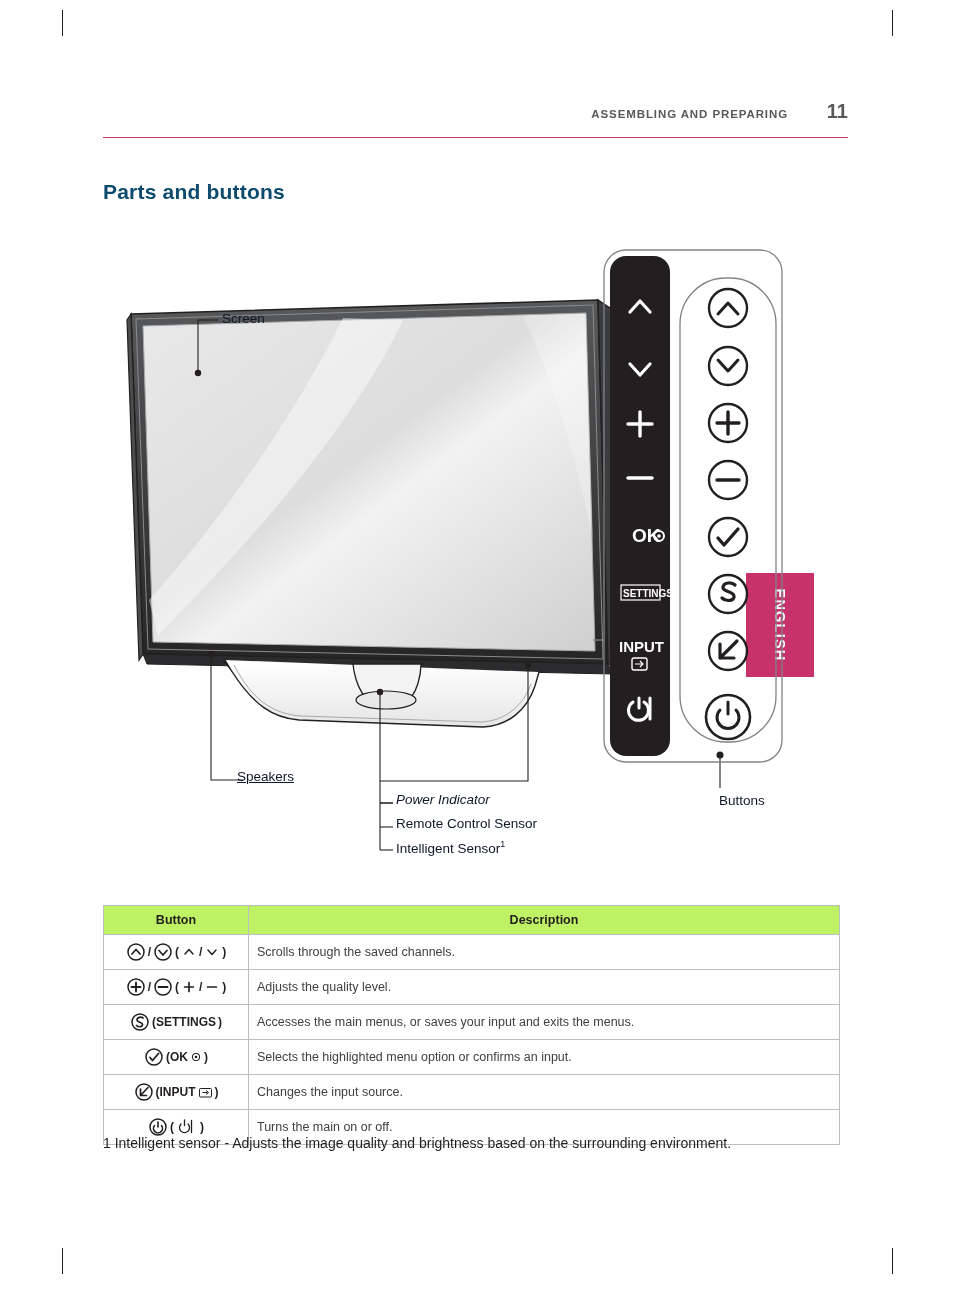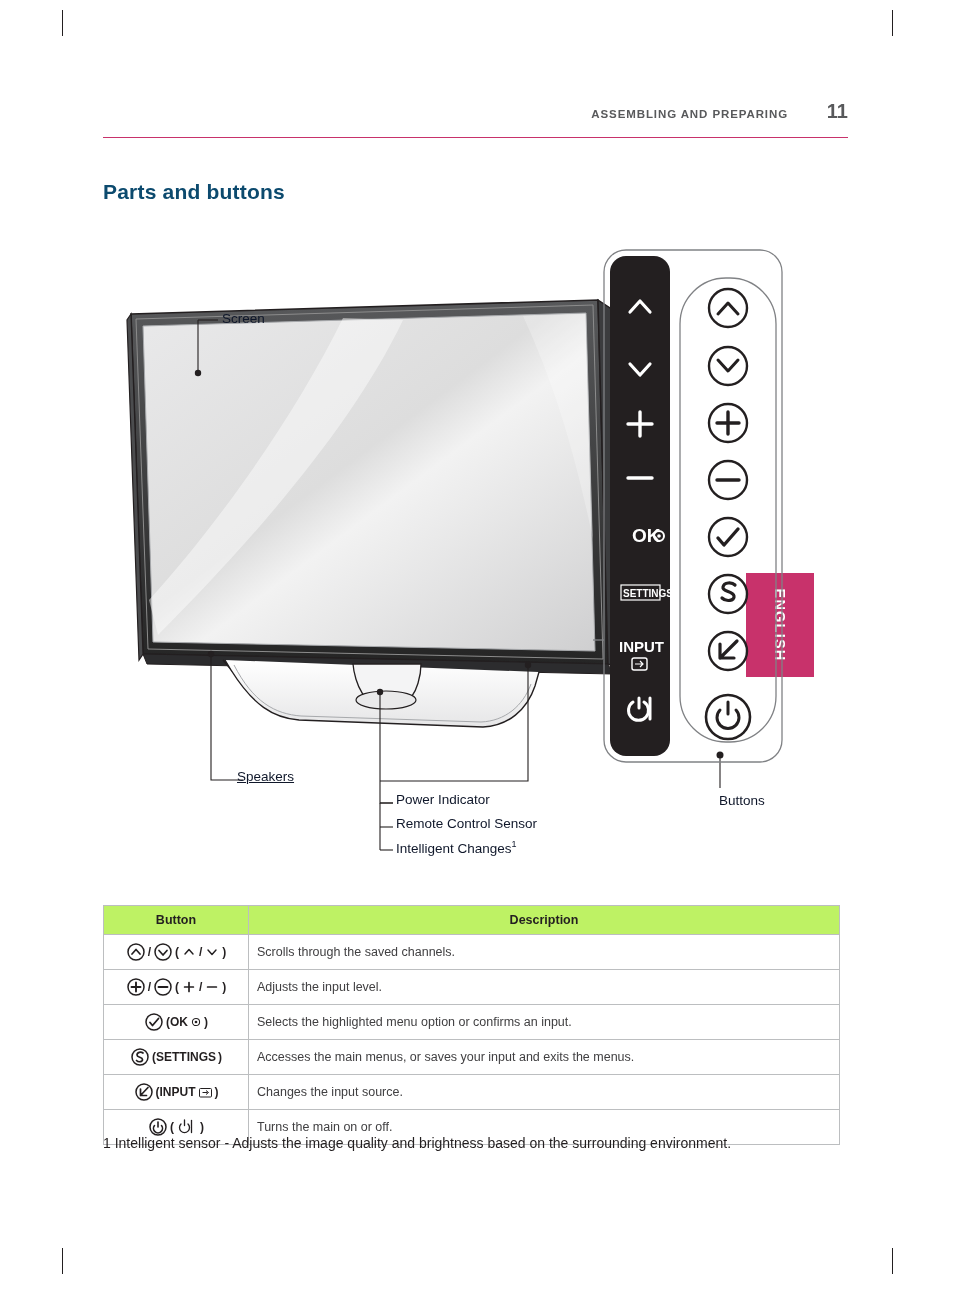--- a/index.html
+++ b/index.html
@@ -345,24 +345,24 @@
         <g>
           <circle cx="625" cy="477" r="22" stroke-width="2.6"></circle>
           <path d="M617,470 a11,11 0 1,0 16,0" stroke-width="3" stroke-linecap="round"></path>
           <path d="M625,462 v12" stroke-width="3" stroke-linecap="round"></path>
         </g>
       </g>
     </svg>
 
     <div class="lbl" style="left:119px; top:71px;">Screen</div>
     <div class="lbl" style="left:134px; top:529px;text-decoration:underline;">Speakers</div>
-    <div class="lbl" style="left:293px; top:552px;">Power Indicator</div>
+    <div class="lbl" style="left:293px; top:552px;font-style:italic;">Power Indicator</div>
     <div class="lbl" style="left:293px; top:576px;">Remote Control Sensor</div>
     <div class="lbl" style="left:293px; top:599px;">
-      <span>Intelligent Changes</span><sup>1</sup>
+      <span>Intelligent Sensor</span><sup>1</sup>
     </div>
     <div class="lbl" style="left:616px; top:553px;">Buttons</div>
   </div>
 
   <table class="tbl">
     <thead>
       <tr>
         <th>Button</th>
         <th>Description</th>
       </tr>
@@ -411,53 +411,53 @@
             <svg class="ico" width="16" height="16" viewBox="0 0 40 40">
                 <path d="M20 9 v22 M9 20 h22" stroke="#231f20" stroke-width="4.2" stroke-linecap="round"></path>
               </svg>
             <span class="sep">/</span>
             <svg class="ico" width="16" height="16" viewBox="0 0 40 40">
                 <path d="M9 20 h22" stroke="#231f20" stroke-width="4.2" stroke-linecap="round"></path>
               </svg>
             <span class="txt">)</span>
           </div>
         </td>
-        <td class="desc">Adjusts the input level.</td>
-      </tr>
-
-      <tr>
-        <td class="btncell">
-          <div class="btncell-inner">
-            <svg class="ico" width="20" height="20" viewBox="0 0 40 40">
-                <circle cx="20" cy="20" r="16" fill="none" stroke="#231f20" stroke-width="3"></circle>
-                <path d="M12 21 l5 6 l12 -14" fill="none" stroke="#231f20" stroke-width="3.6" stroke-linecap="round" stroke-linejoin="round"></path>
-              </svg>
-            <span class="txt">(OK</span>
-            <svg class="ico" width="12" height="12" viewBox="0 0 40 40">
-                <circle cx="20" cy="20" r="12" fill="none" stroke="#231f20" stroke-width="3.4"></circle>
-                <circle cx="20" cy="20" r="4.5" fill="#231f20"></circle>
-              </svg>
-            <span class="txt">)</span>
-          </div>
-        </td>
-        <td class="desc">Selects the highlighted menu option or confirms an input.</td>
+        <td class="desc">Adjusts the quality level.</td>
       </tr>
 
       <tr>
         <td class="btncell">
           <div class="btncell-inner">
             <svg class="ico" width="20" height="20" viewBox="0 0 40 40">
                 <circle cx="20" cy="20" r="16" fill="none" stroke="#231f20" stroke-width="3"></circle>
                 <path d="M26 12 c-4,-3 -12,-2 -12,4 c0,5 11,4 11,9 c0,5 -8,6 -12,2" fill="none" stroke="#231f20" stroke-width="3.4" stroke-linecap="round"></path>
               </svg>
             <span class="txt">(SETTINGS</span>
             <span class="txt">)</span>
           </div>
         </td>
         <td class="desc">Accesses the main menus, or saves your input and exits the menus.</td>
+      </tr>
+
+      <tr>
+        <td class="btncell">
+          <div class="btncell-inner">
+            <svg class="ico" width="20" height="20" viewBox="0 0 40 40">
+                <circle cx="20" cy="20" r="16" fill="none" stroke="#231f20" stroke-width="3"></circle>
+                <path d="M12 21 l5 6 l12 -14" fill="none" stroke="#231f20" stroke-width="3.6" stroke-linecap="round" stroke-linejoin="round"></path>
+              </svg>
+            <span class="txt">(OK</span>
+            <svg class="ico" width="12" height="12" viewBox="0 0 40 40">
+                <circle cx="20" cy="20" r="12" fill="none" stroke="#231f20" stroke-width="3.4"></circle>
+                <circle cx="20" cy="20" r="4.5" fill="#231f20"></circle>
+              </svg>
+            <span class="txt">)</span>
+          </div>
+        </td>
+        <td class="desc">Selects the highlighted menu option or confirms an input.</td>
       </tr>
 
       <tr>
         <td class="btncell">
           <div class="btncell-inner">
             <svg class="ico" width="20" height="20" viewBox="0 0 40 40">
                 <circle cx="20" cy="20" r="16" fill="none" stroke="#231f20" stroke-width="3"></circle>
                 <path d="M28 11 L13 27 M13 14 v13 h12" fill="none" stroke="#231f20" stroke-width="3.4" stroke-linecap="round" stroke-linejoin="round"></path>
               </svg>
             <span class="txt">(INPUT</span>

